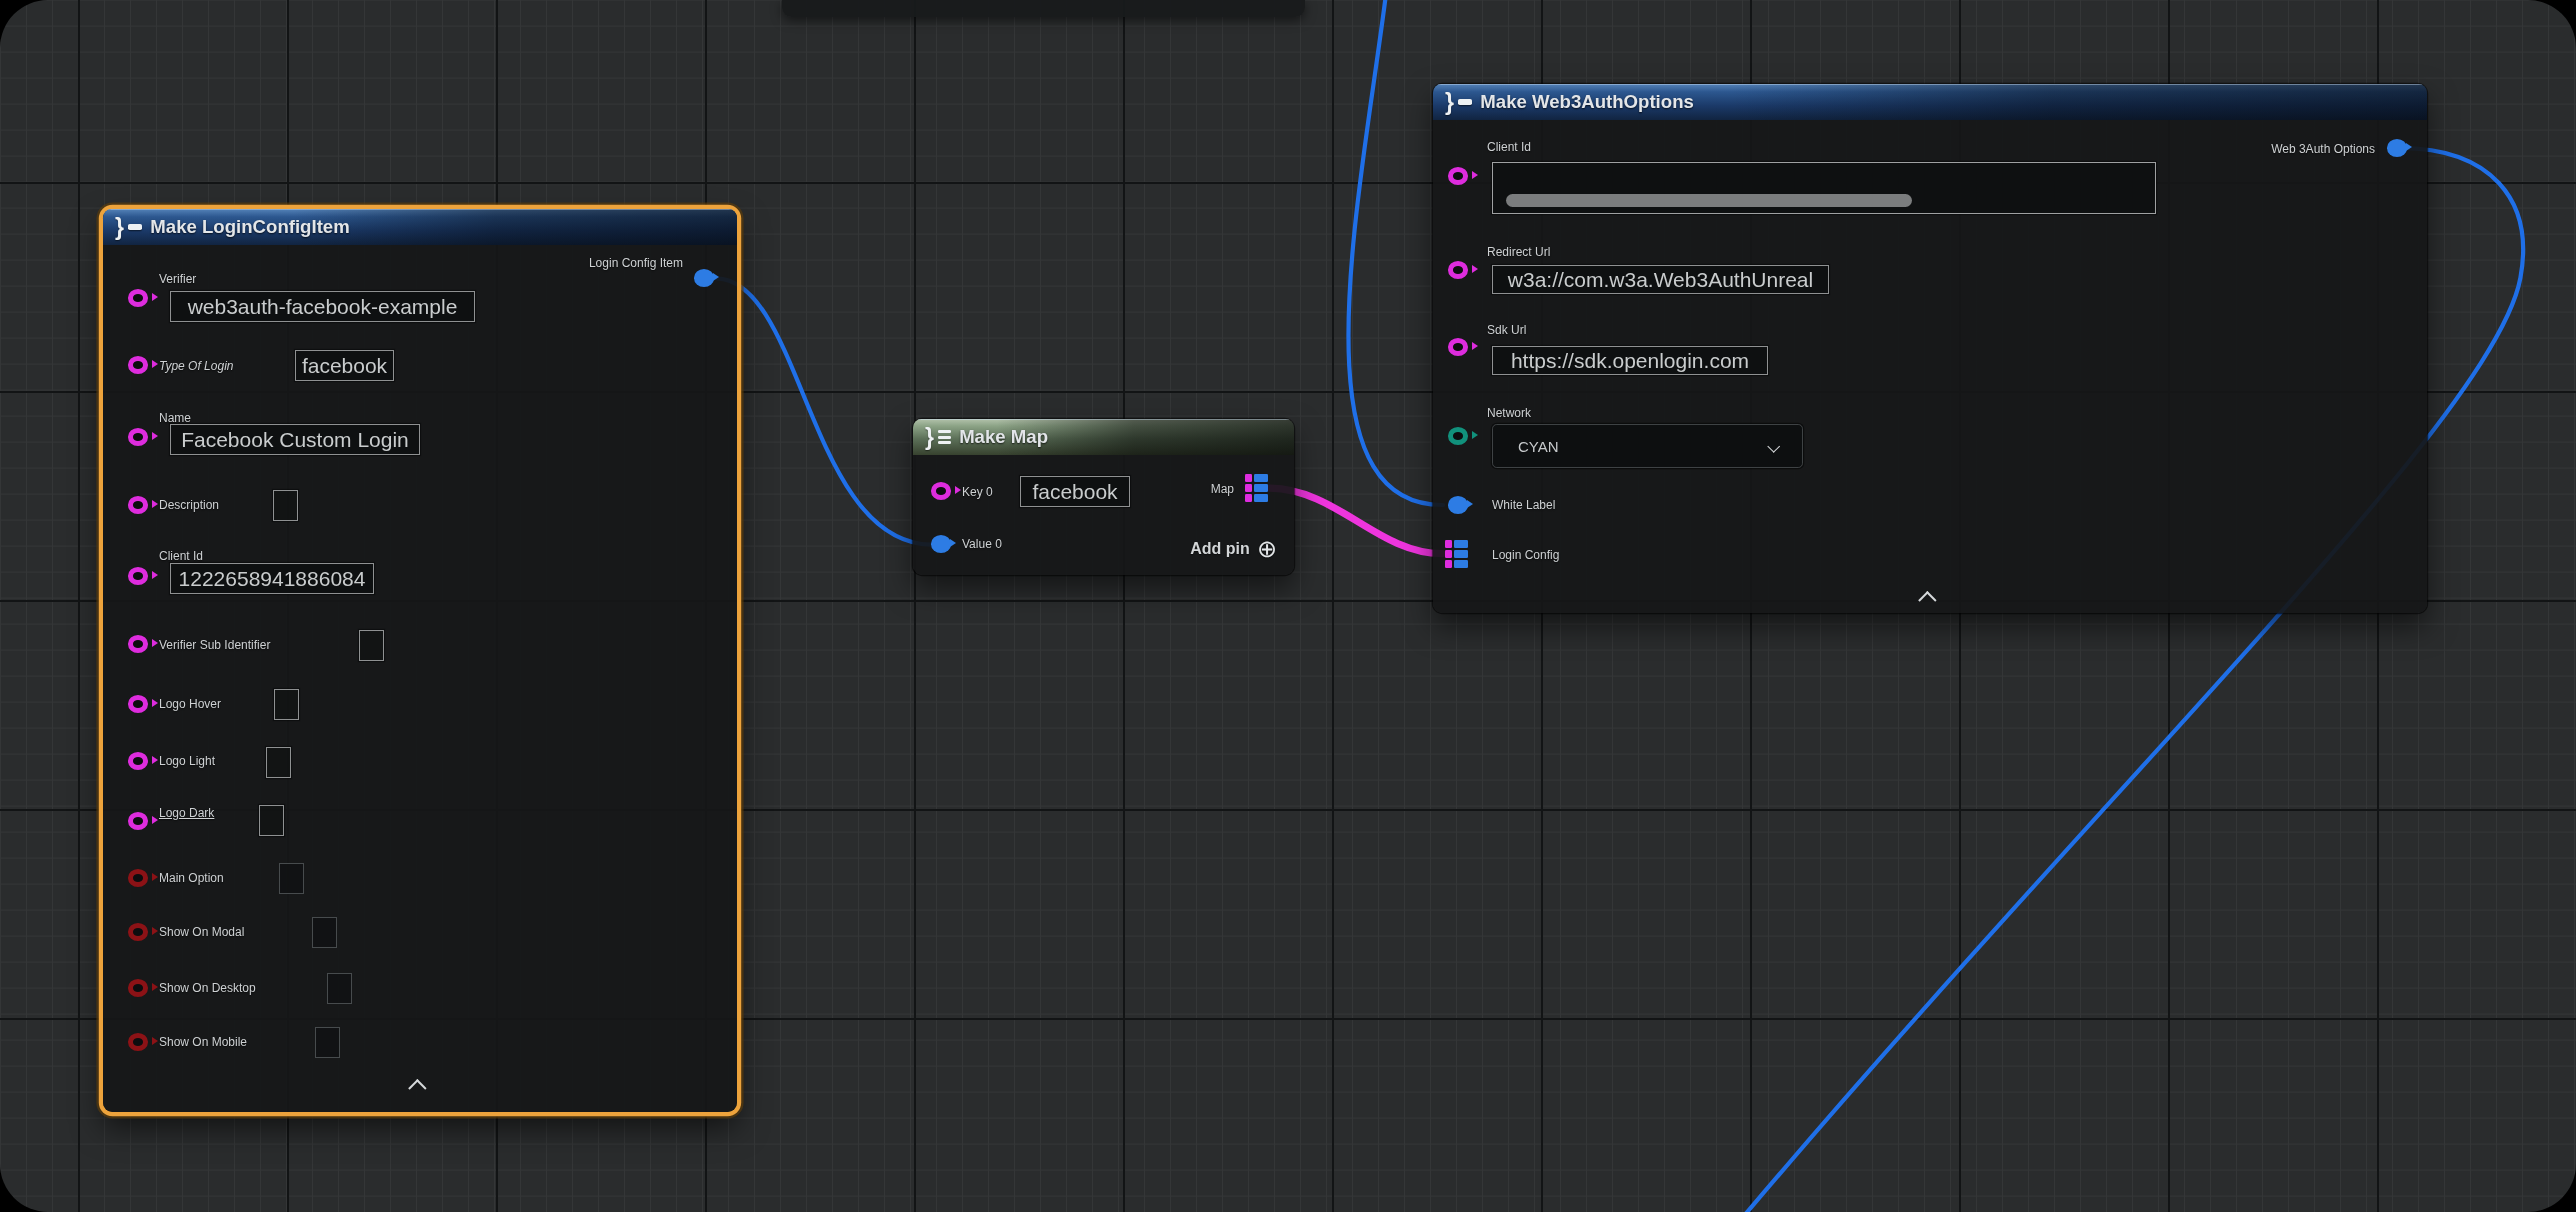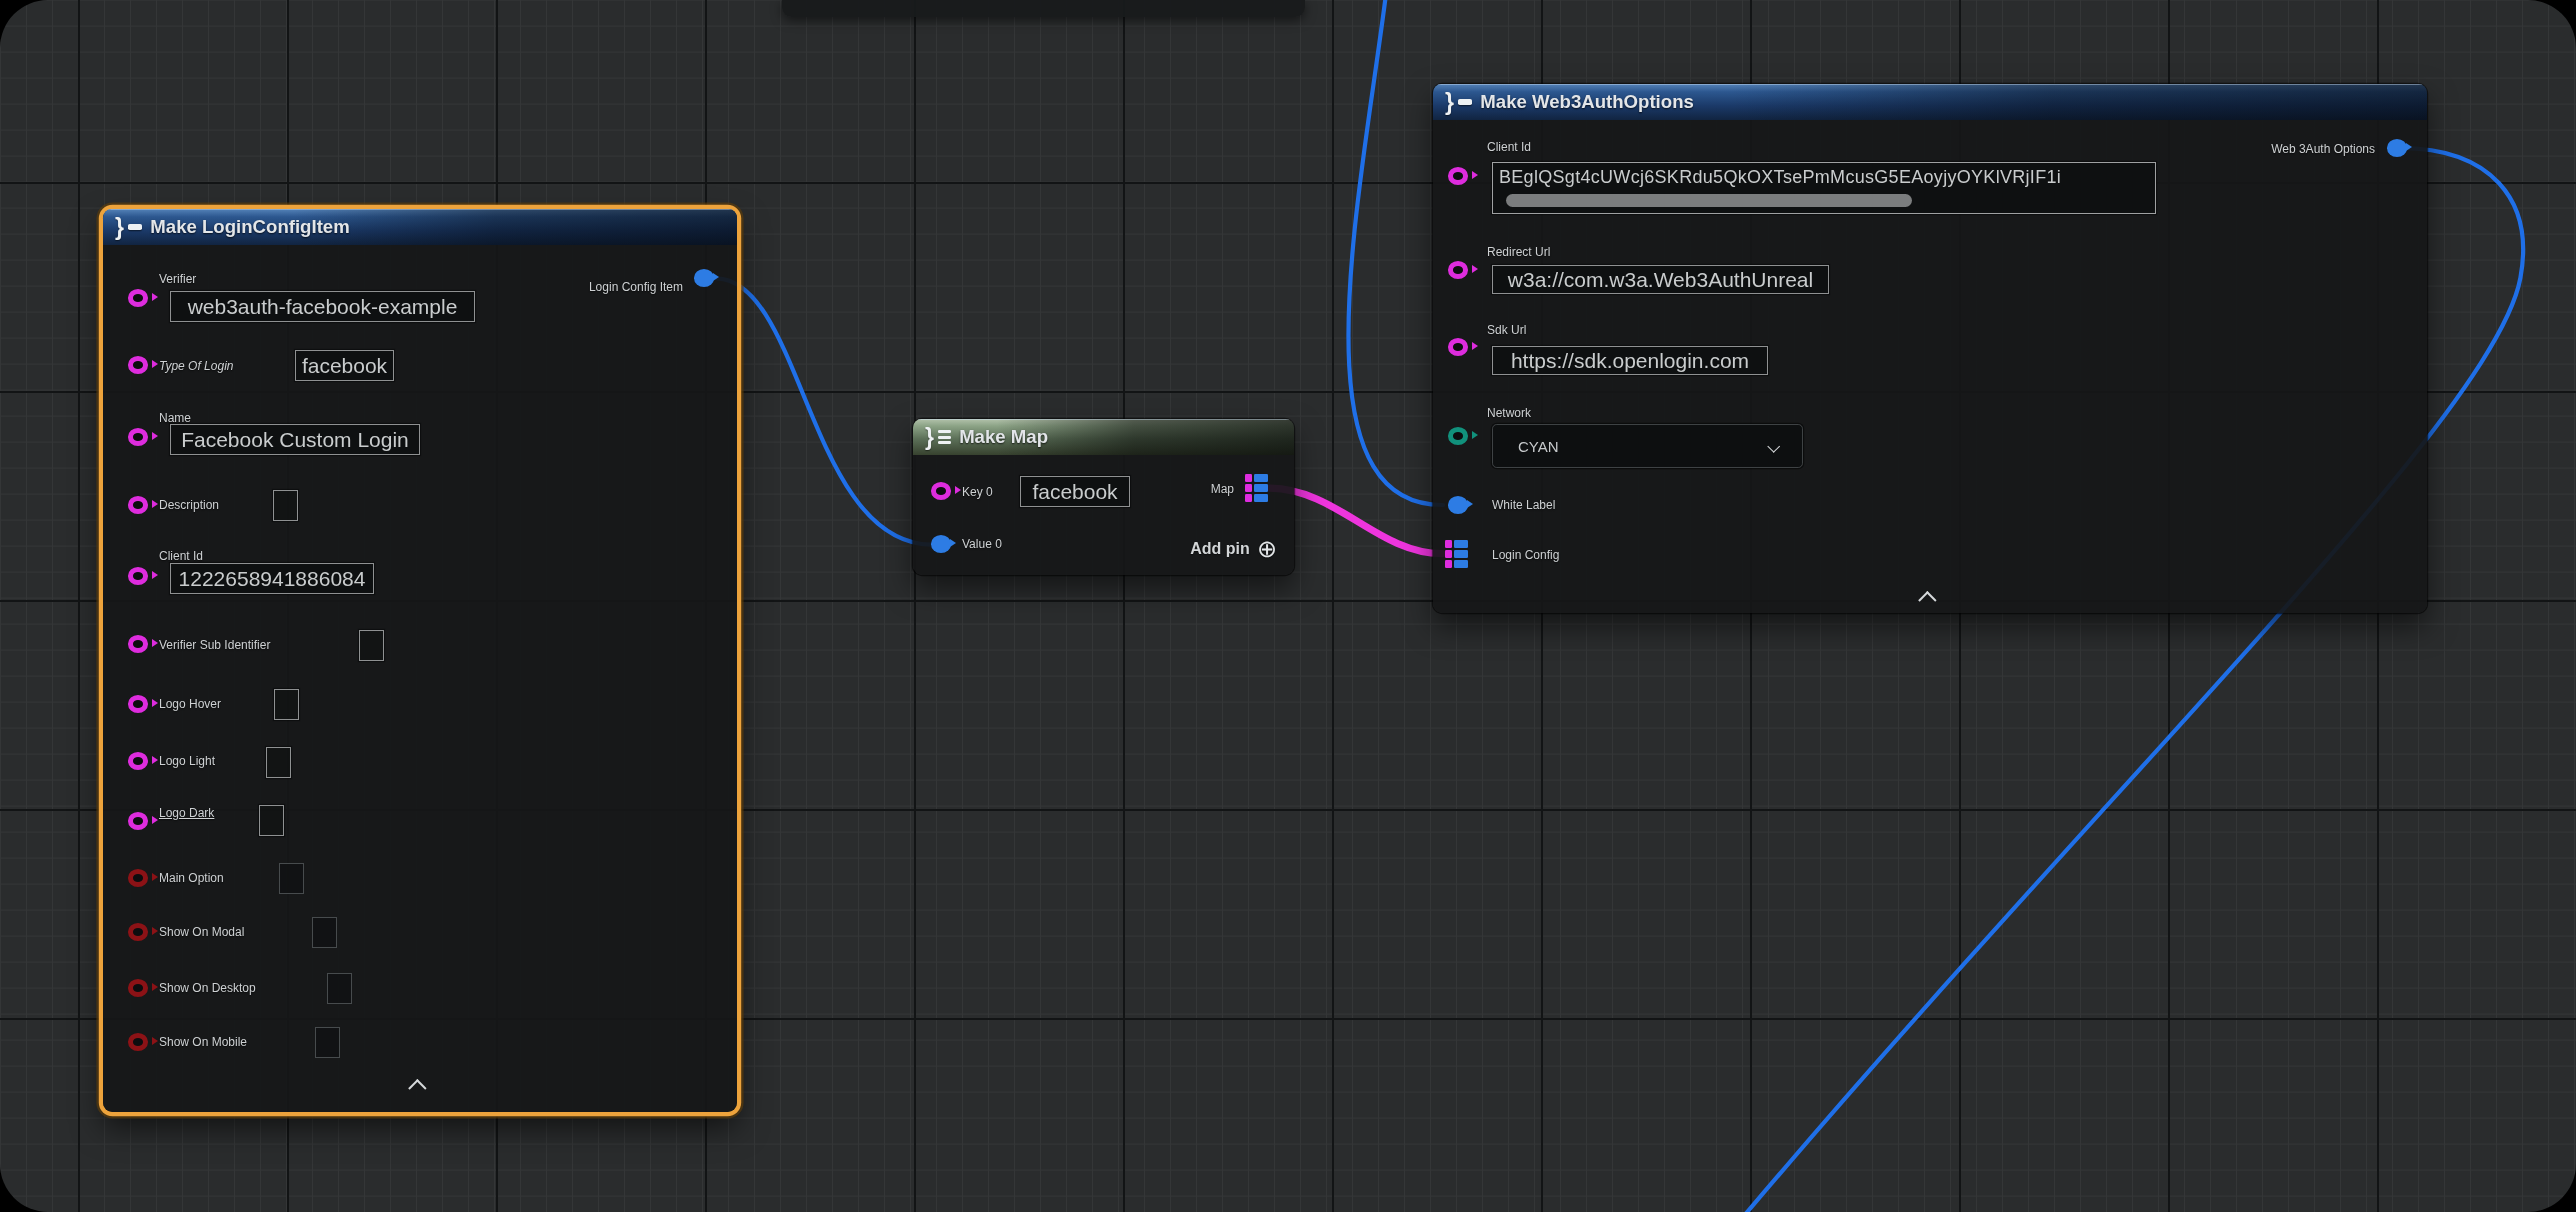--- a/index.html
+++ b/index.html
@@ -79,21 +79,21 @@
           <span class="brace">}</span>
           <span class="bar"></span>
         </span>
       <span class="title">Make LoginConfigItem</span>
     </div>
 
     <span class="lbl" style="left:56px;top:60px;">Verifier</span>
     <span class="pin open" style="--c:#de2cde;left:25px;top:80px;"></span>
     <div class="tf" style="left:67px;top:82px;width:305px;height:31px;">web3auth-facebook-example</div>
 
-    <span class="lbl right" style="right:54px;top:68px;margin-left:8px;">Login Config Item</span>
+    <span class="lbl right" style="right:54px;top:44px;margin-left:8px;">Login Config Item</span>
     <span class="pin filled" style="--c:#2d7ce4;left:591px;top:60px;"></span>
 
     <span class="pin open" style="--c:#de2cde;left:25px;top:147px;"></span>
     <span class="lbl" style="left:56px;top:147px;font-style:italic;">Type Of Login</span>
     <div class="tf" style="left:192px;top:141px;width:99px;height:31px;">facebook</div>
 
     <span class="lbl" style="left:56px;top:199px;">Name</span>
     <span class="pin open" style="--c:#de2cde;left:25px;top:219px;"></span>
     <div class="tf" style="left:67px;top:215px;width:250px;height:31px;">Facebook Custom Login</div>
 
@@ -181,21 +181,20 @@
       <span class="sicon">
           <span class="brace">}</span>
           <span class="bar"></span>
         </span>
       <span class="title">Make Web3AuthOptions</span>
     </div>
 
     <span class="lbl" style="left:54px;top:53px;">Client Id</span>
     <span class="pin open" style="--c:#de2cde;left:15px;top:83px;"></span>
     <div class="bigtf" style="left:59px;top:78px;width:664px;height:52px;">
-      <div class="txt">BEglQSgt4cUWcj6SKRdu5QkOXTsePmMcusG5EAoyjyOYKlVRjIF1i</div>
       <div class="sbar"></div>
     </div>
 
     <span class="lbl right" style="right:52px;top:55px;">Web 3Auth Options</span>
     <span class="pin filled" style="--c:#2d7ce4;left:954px;top:55px;"></span>
 
     <span class="lbl" style="left:54px;top:158px;">Redirect Url</span>
     <span class="pin open" style="--c:#de2cde;left:15px;top:177px;"></span>
     <div class="tf" style="left:59px;top:181px;width:337px;height:29px;">w3a://com.w3a.Web3AuthUnreal</div>
 

